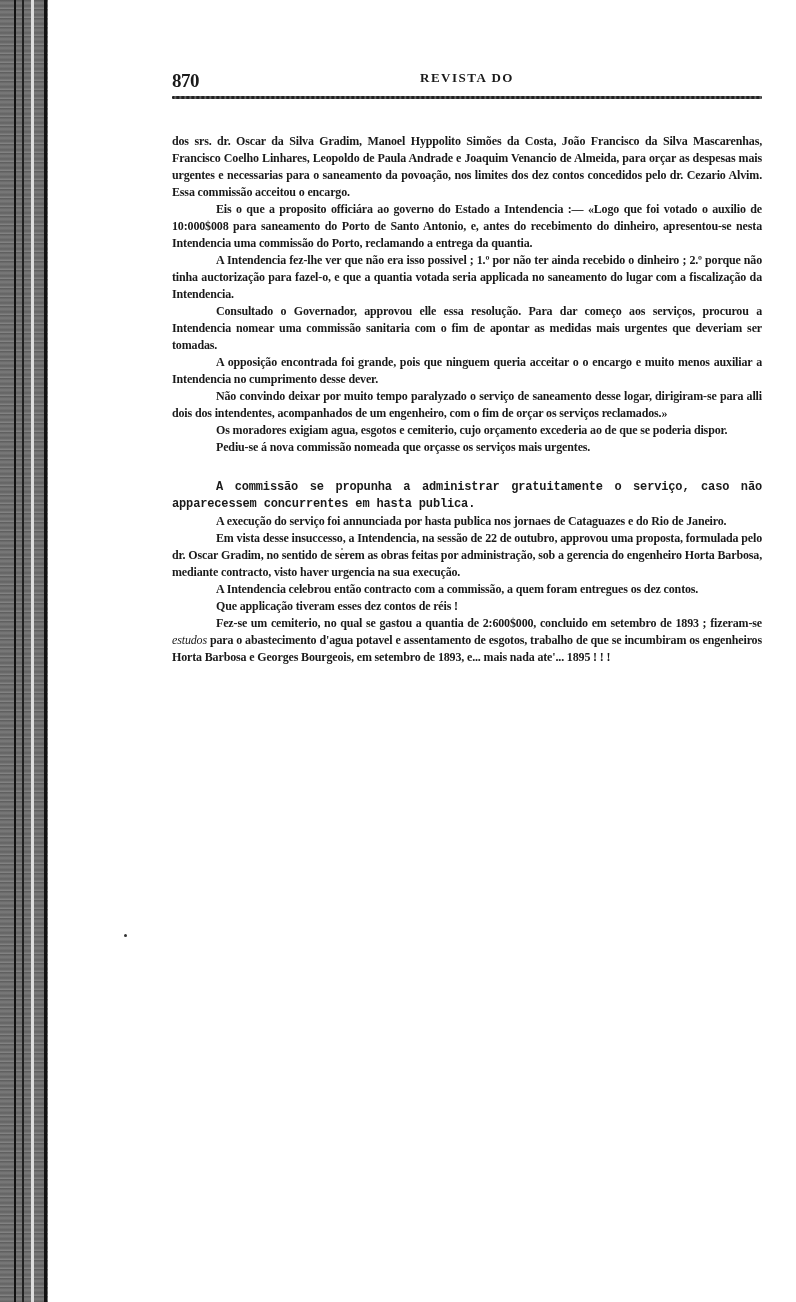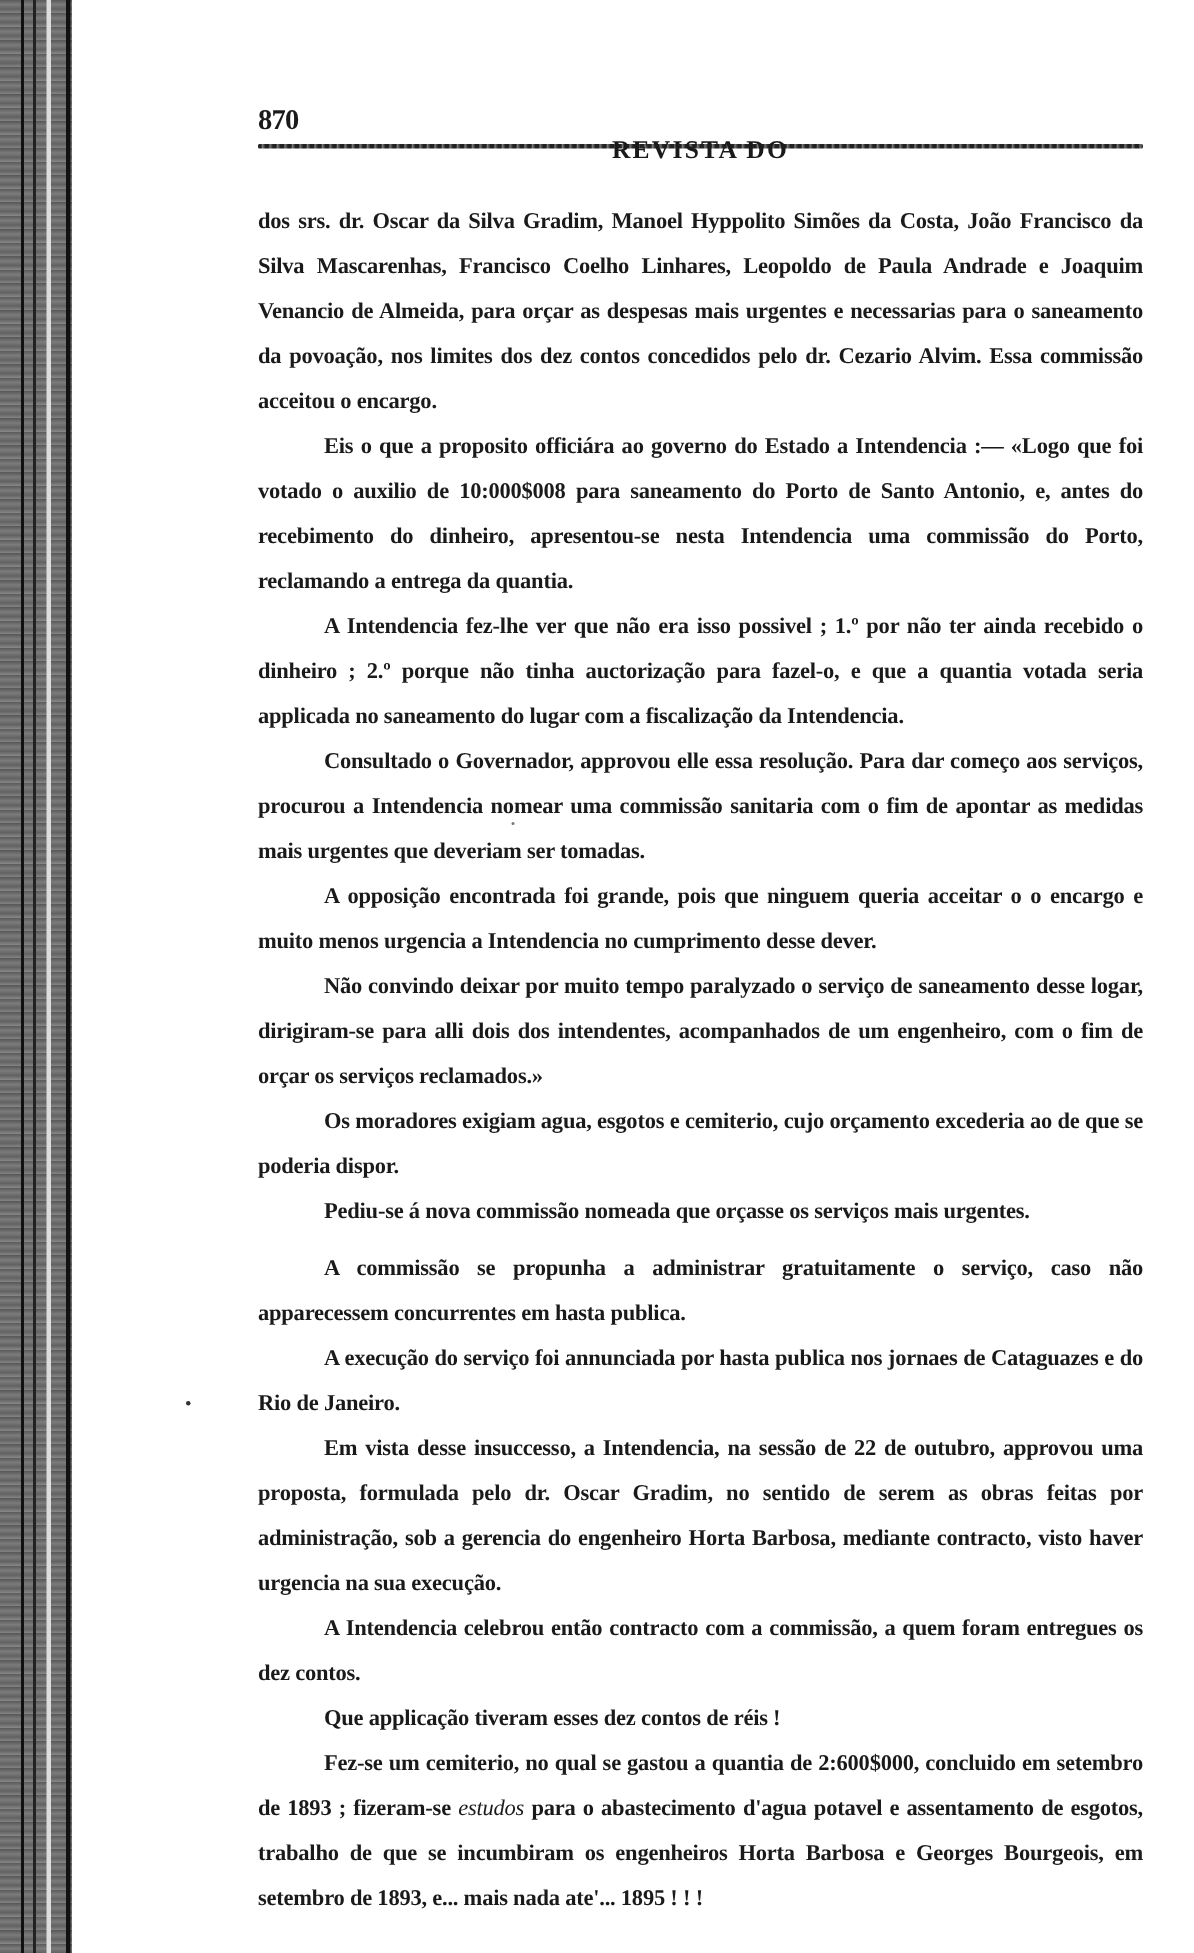--- a/index.html
+++ b/index.html
@@ -16,36 +16,36 @@
   .binding .l3 { position:absolute; left:31px; top:0; width:3px; height:100%; background:#ddd; }
   .binding .l4 { position:absolute; left:44px; top:0; width:3px; height:100%; background:#111; }
   .page {
     position:absolute; left:172px; top:70px; width:590px;
   }
   .header { position:relative; height:22px; }
   .page-num {
     position:absolute; left:0; top:0; font-size:19px; font-weight:bold; letter-spacing:-0.5px;text-align:center;
   }
   .running-head {
-    position:absolute; left:0; right:0; top:20px; text-align:center; font-size:17px;
+    position:absolute; left:0; right:0; top:0; text-align:center; font-size:13px;
     font-weight:bold; letter-spacing:1.5px;
   }
   .rule {
     margin-top:4px; height:3px;
     background: repeating-linear-gradient(90deg, #222 0px, #222 2px, #777 3px, #222 5px);
     border-radius:1px;
   }
   .body { margin-top:34px; }
   .body p {
-    margin:0; font-size:15px; line-height:30px; text-align:justify;
+    margin:0; font-size:12px; line-height:17px; text-align:justify;
     font-weight:bold; letter-spacing:-0.15px; font-stretch:condensed;
     transform-origin:left top;
   }
   .body p.indent { text-indent:44px; }
-  .body p.gap { margin-top:8px; }
+  .body p.gap { margin-top:23px;font-family:Liberation Mono, monospace; }
   .dot { position:absolute; left:124px; top:934px; width:3px; height:3px; background:#333; border-radius:50%; }
   .dot2 { position:absolute; left:341px; top:548px; width:2px; height:2px; background:#777; border-radius:50%; }
   em { font-style:italic; font-weight:normal; }
 </style>
 </head>
 <body>
 
 <div class="binding">
   <div class="l1"></div>
   <div class="l2"></div>
@@ -58,21 +58,21 @@
     <span class="page-num">870</span>
     <div class="running-head">REVISTA DO</div>
   </div>
   <div class="rule"></div>
 
   <div class="body">
     <p>dos srs. dr. Oscar da Silva Gradim, Manoel Hyppolito Simões da Costa, João Francisco da Silva Mascarenhas, Francisco Coelho Linhares, Leopoldo de Paula Andrade e Joaquim Venancio de Almeida, para orçar as despesas mais urgentes e necessarias para o saneamento da povoação, nos limites dos dez contos concedidos pelo dr. Cezario Alvim. Essa commissão acceitou o encargo.</p>
     <p class="indent">Eis o que a proposito officiára ao governo do Estado a Intendencia :— «Logo que foi votado o auxilio de 10:000$008 para saneamento do Porto de Santo Antonio, e, antes do recebimento do dinheiro, apresentou-se nesta Intendencia uma commissão do Porto, reclamando a entrega da quantia.</p>
     <p class="indent">A Intendencia fez-lhe ver que não era isso possivel ; 1.º por não ter ainda recebido o dinheiro ; 2.º porque não tinha auctorização para fazel-o, e que a quantia votada seria applicada no saneamento do lugar com a fiscalização da Intendencia.</p>
     <p class="indent">Consultado o Governador, approvou elle essa resolução. Para dar começo aos serviços, procurou a Intendencia nomear uma commissão sanitaria com o fim de apontar as medidas mais urgentes que deveriam ser tomadas.</p>
-    <p class="indent">A opposição encontrada foi grande, pois que ninguem queria acceitar o o encargo e muito menos urgencia a Intendencia no cumprimento desse dever.</p>
+    <p class="indent">A opposição encontrada foi grande, pois que ninguem queria acceitar o o encargo e muito menos auxiliar a Intendencia no cumprimento desse dever.</p>
     <p class="indent">Não convindo deixar por muito tempo paralyzado o serviço de saneamento desse logar, dirigiram-se para alli dois dos intendentes, acompanhados de um engenheiro, com o fim de orçar os serviços reclamados.»</p>
     <p class="indent">Os moradores exigiam agua, esgotos e cemiterio, cujo orçamento excederia ao de que se poderia dispor.</p>
     <p class="indent">Pediu-se á nova commissão nomeada que orçasse os serviços mais urgentes.</p>
     <p class="indent gap">A commissão se propunha a administrar gratuitamente o serviço, caso não apparecessem concurrentes em hasta publica.</p>
     <p class="indent">A execução do serviço foi annunciada por hasta publica nos jornaes de Cataguazes e do Rio de Janeiro.</p>
     <p class="indent">Em vista desse insuccesso, a Intendencia, na sessão de 22 de outubro, approvou uma proposta, formulada pelo dr. Oscar Gradim, no sentido de serem as obras feitas por administração, sob a gerencia do engenheiro Horta Barbosa, mediante contracto, visto haver urgencia na sua execução.</p>
     <p class="indent">A Intendencia celebrou então contracto com a commissão, a quem foram entregues os dez contos.</p>
     <p class="indent">Que applicação tiveram esses dez contos de réis !</p>
     <p class="indent"><span>Fez-se um cemiterio, no qual se gastou a quantia de 2:600$000, concluido em setembro de 1893 ; fizeram-se </span><em>estudos</em><span> para o abastecimento d'agua potavel e assentamento de esgotos, trabalho de que se incumbiram os engenheiros Horta Barbosa e Georges Bourgeois, em setembro de 1893, e... mais nada ate'... 1895 ! ! !</span></p>
   </div>

